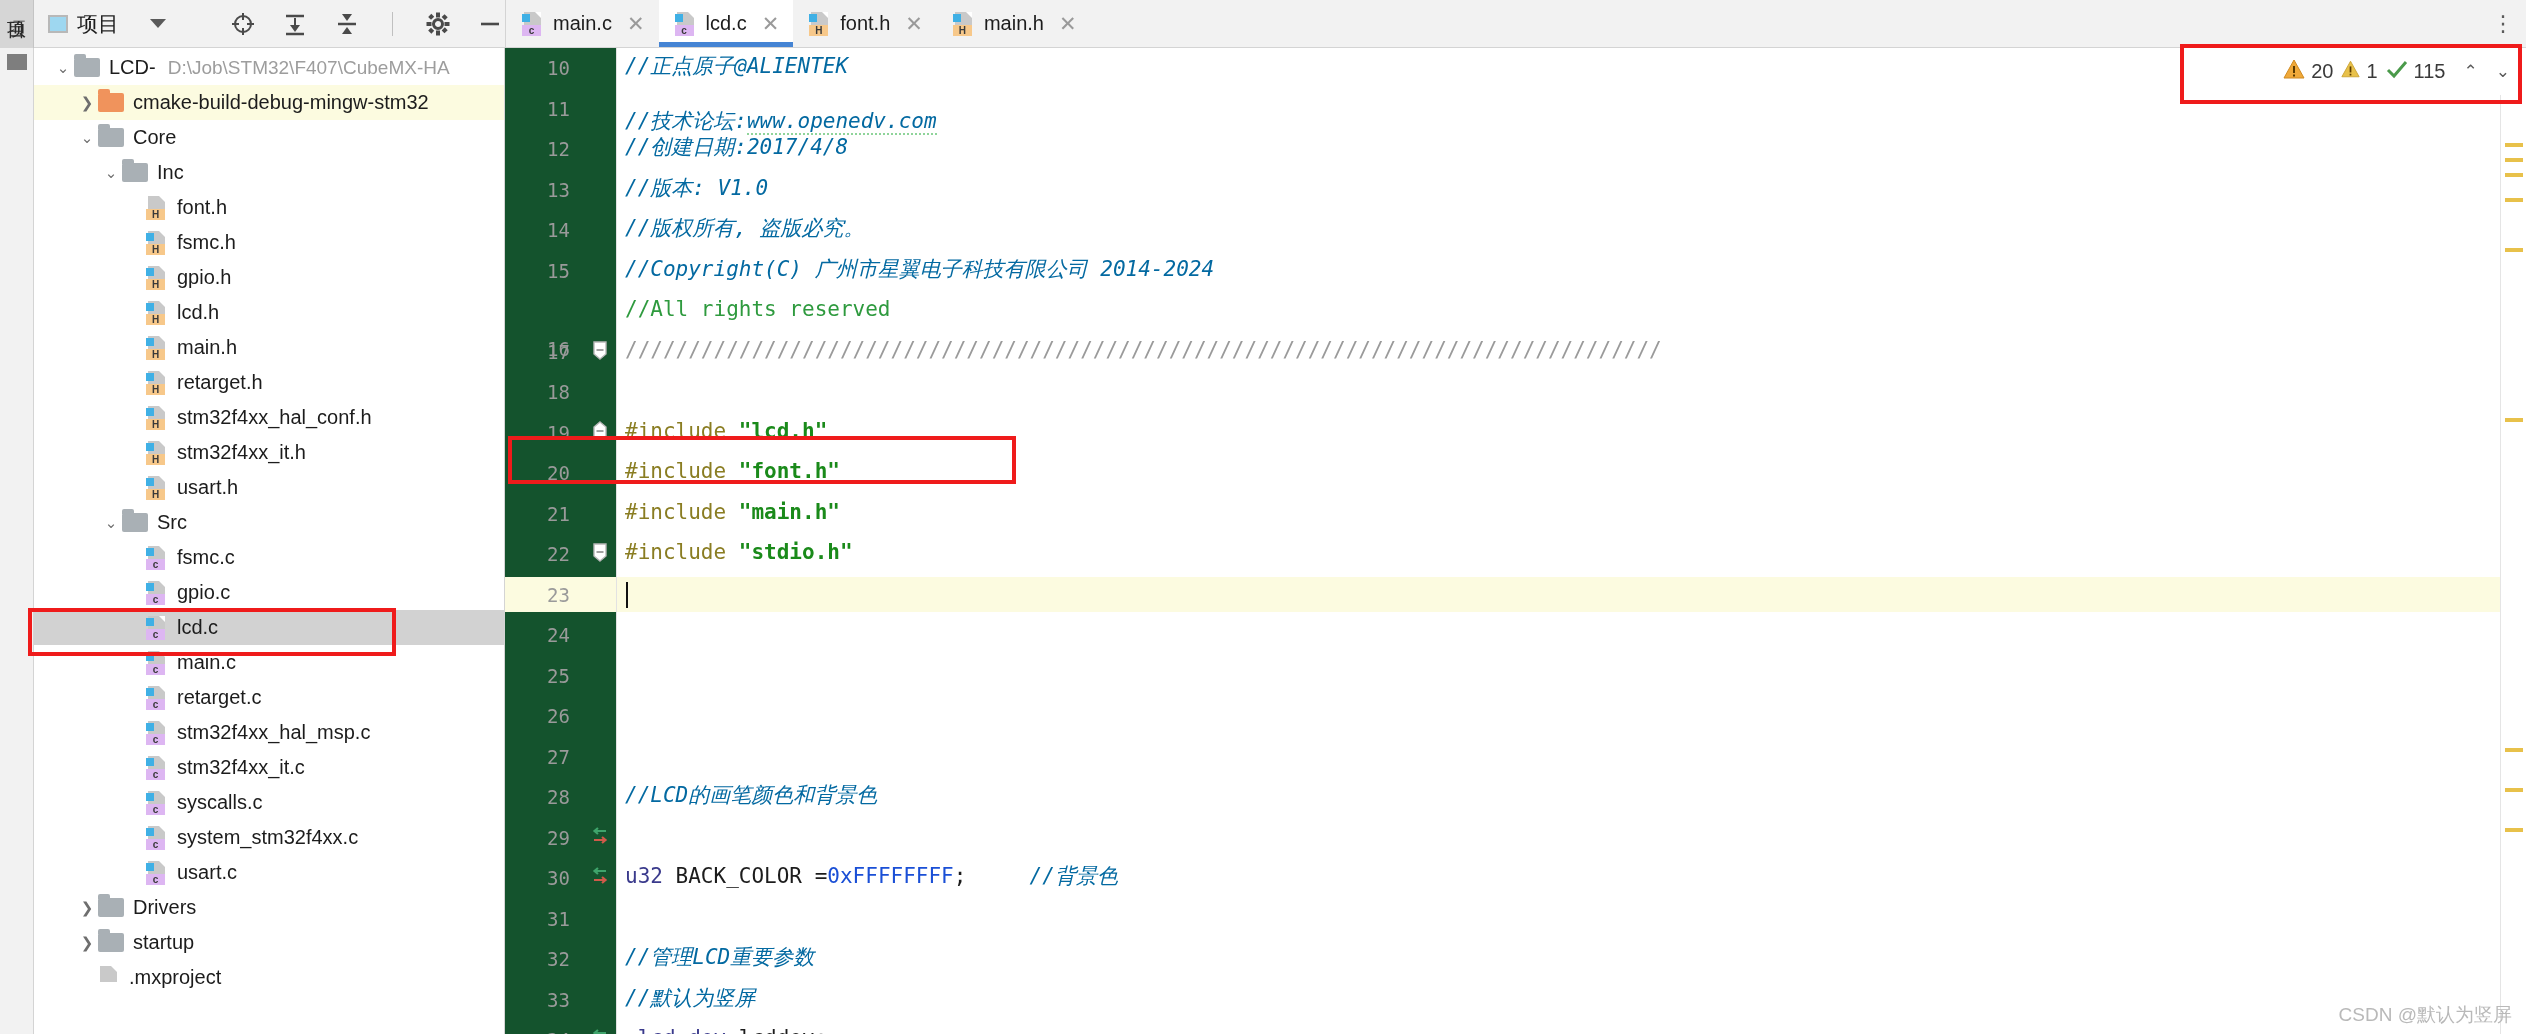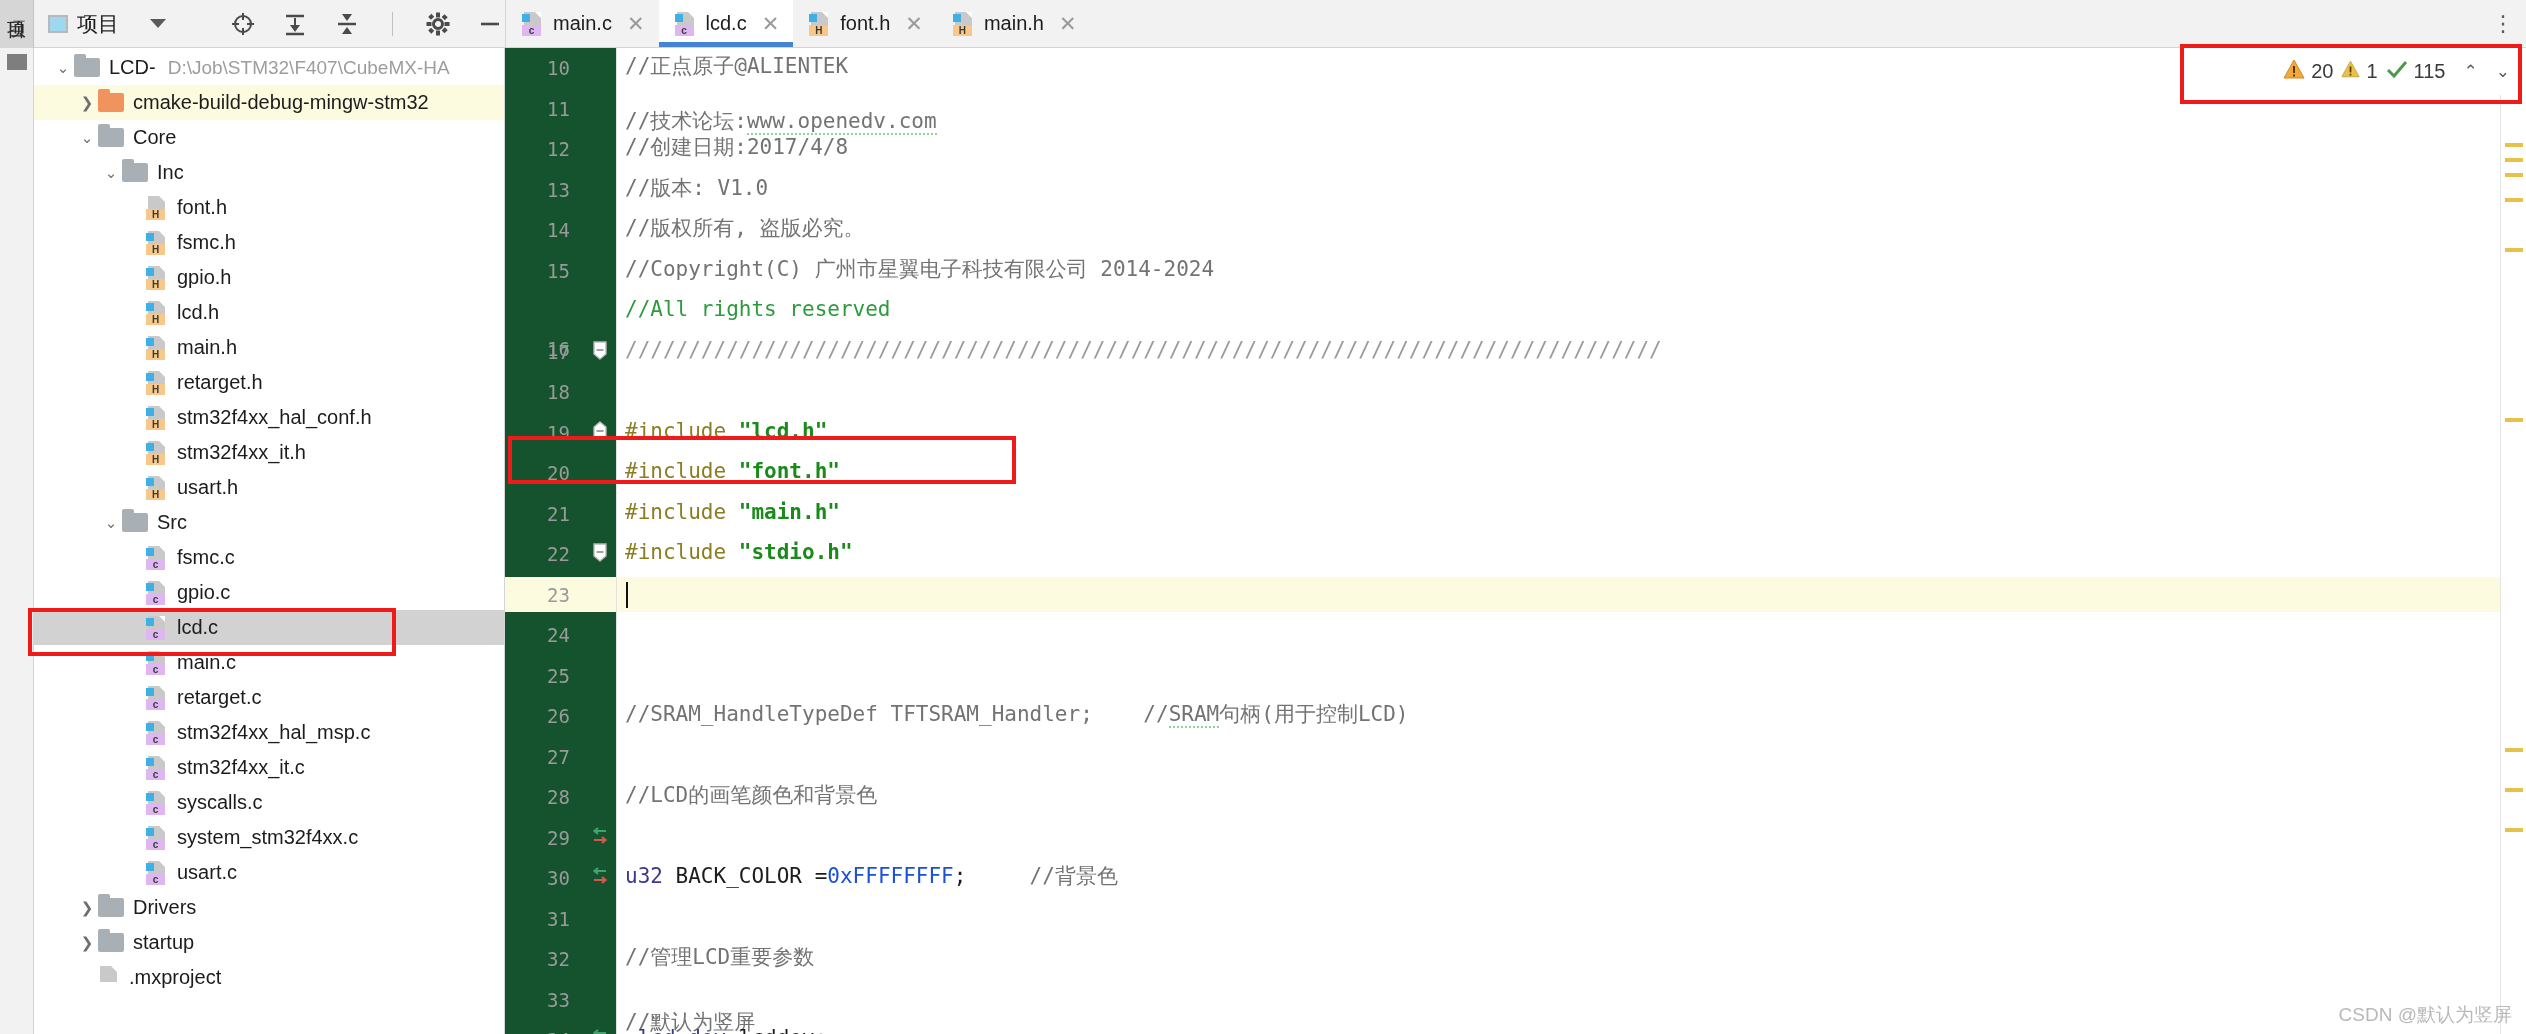--- a/index.html
+++ b/index.html
@@ -130,21 +130,21 @@
     position:absolute; right: 46px; width: 60px; text-align:right;
     font-family:"DejaVu Sans Mono", monospace; font-size:19px; color:#9a9a9a;
   }
   .gmark { position:absolute; right: 8px; font-size:17px; color:#b0b0b0; }
   .gmark.arrows { color:#b84a3a; font-family:"DejaVu Sans", sans-serif; font-size:16px; }
 
   .cl {
     position:absolute; left: 8px; white-space:pre;
     font-family:"DejaVu Sans Mono", monospace; font-size: 21px; line-height: 1;
   }
-  .cmt  { color:#737373; }
+  .cmt  { color:#0369a1; font-style: italic; }
   .cmt2 { color:#2e9a3e; }
   .kw   { color:#8a7d22; }
   .str  { color:#1a8a1a; font-weight:700; }
   .typ  { color:#3a3a8c; }
   .num  { color:#1a4fd6; }
   .plain{ color:#1c1c1c; }
   .slashes { color:#9a9a9a; letter-spacing:0px;}
   .uline { border-bottom: 2px dotted #8fd49a; }
 
   .cur-line { position:absolute; left:0; right:0; height: 35px; background: #fcfbe0; }
@@ -600,27 +600,26 @@
           <div class="cl" style="top: 332px;"></div>
           <div class="cl" style="top: 372.5px;"><span class="kw">#include </span><span class="str">"lcd.h"</span></div>
           <div class="cl" style="top: 413px;"><span class="kw">#include </span><span class="str">"font.h"</span></div>
           <div class="cl" style="top: 453.5px;"><span class="kw">#include </span><span class="str">"main.h"</span></div>
           <div class="cl" style="top: 494px;"><span class="kw">#include </span><span class="str">"stdio.h"</span></div>
           <div class="cur-line" style="top: 528.5px;"></div>
           <div class="cl" style="top: 534.5px;"></div>
           <div class="caret" style="top: 533.5px; left: 9px;"></div>
           <div class="cl" style="top: 575px;"></div>
           <div class="cl" style="top: 615.5px;"></div>
-          <div class="cl" style="top: 656px;"><span class="cmt">//SRAM_HandleTypeDef TFTSRAM_Handler;    //</span><span class="cmt uline">SRAM</span><span class="cmt">句柄(用于控制LCD)</span></div>
           <div class="cl" style="top: 696.5px;"></div>
           <div class="cl" style="top: 737px;"><span class="cmt">//LCD的画笔颜色和背景色</span></div>
           <div class="cl" style="top: 818px;"><span class="typ">u32</span><span class="plain"> BACK_COLOR =</span><span class="num">0xFFFFFFFF</span><span class="plain">;     </span><span class="cmt">//背景色</span></div>
           <div class="cl" style="top: 858.5px;"></div>
           <div class="cl" style="top: 899px;"><span class="cmt">//管理LCD重要参数</span></div>
-          <div class="cl" style="top: 939.5px; margin-top: 24px;"><span class="cmt">//默认为竖屏</span></div>
+          <div class="cl" style="top: 939.5px;"><span class="cmt">//默认为竖屏</span></div>
           <div class="cl" style="top: 980px;"><span class="typ">_lcd_dev</span><span class="plain"> lcddev;</span></div>
           <div class="cl" style="top: 1020.5px;"></div>
         </div>
       <div class="markbar" id="markbar">
           <div class="mark" style="top: 95px; background: rgb(232, 193, 74);"></div>
           <div class="mark" style="top: 110px; background: rgb(232, 193, 74);"></div>
           <div class="mark" style="top: 125px; background: rgb(232, 193, 74);"></div>
           <div class="mark" style="top: 150px; background: rgb(232, 193, 74);"></div>
           <div class="mark" style="top: 200px; background: rgb(232, 193, 74);"></div>
           <div class="mark" style="top: 370px; background: rgb(232, 193, 74);"></div>

